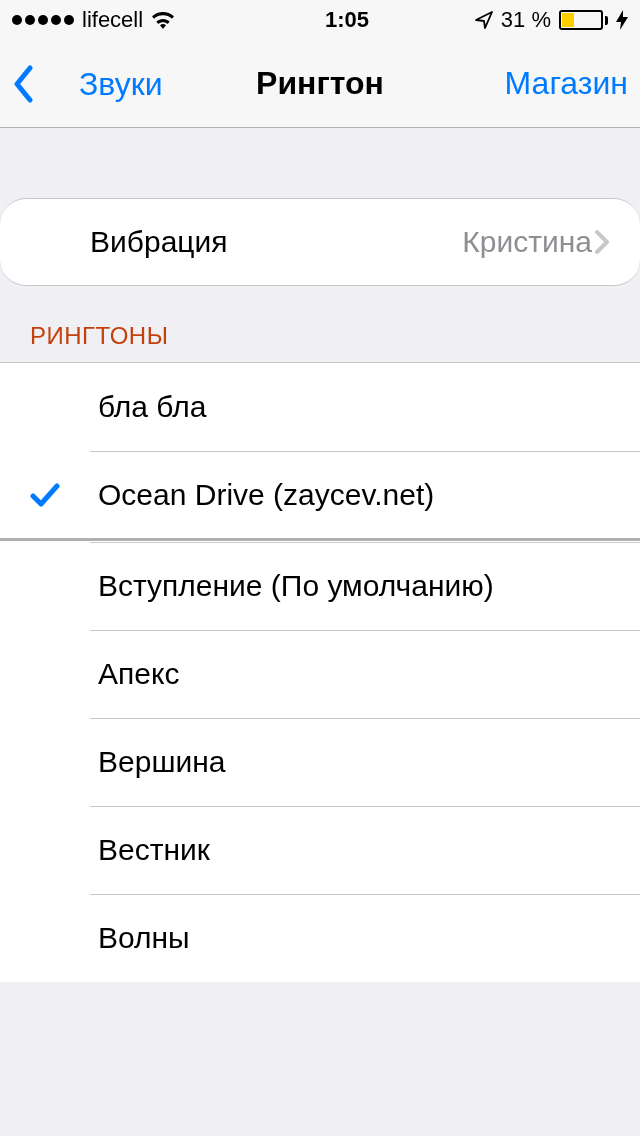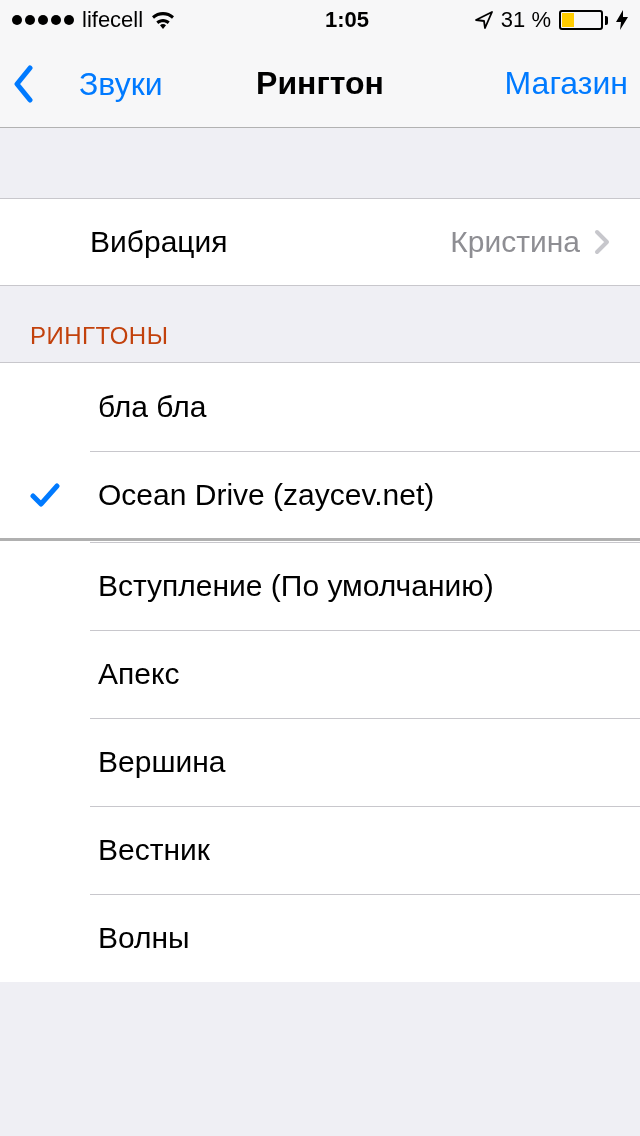--- a/index.html
+++ b/index.html
@@ -83,23 +83,24 @@
   .cell {
     background:#fff;
     min-height: 88px;
     display:flex;
     align-items:center;
     padding: 0 30px 0 30px;
     font-size: 30px;
     position: relative;
     border-top: 1px solid #c8c7cc;
     border-bottom: 1px solid #c8c7cc;
+    border-radius: 26px;
   }
   .cell .label { flex:1; color:#000; padding-left: 60px;}
-  .cell .value { color:#8e8e93; margin-right: 14px; font-size:30px;}
+  .cell .value { color:#8e8e93; margin-right: 2px; font-size:30px;}
   .chevron svg { display:block; }
 
   .section-header {
     padding: 36px 30px 12px 30px;
     font-size: 24px;
     color:#c2410c;
     letter-spacing: 0.5px;
   }
 
   .list {

